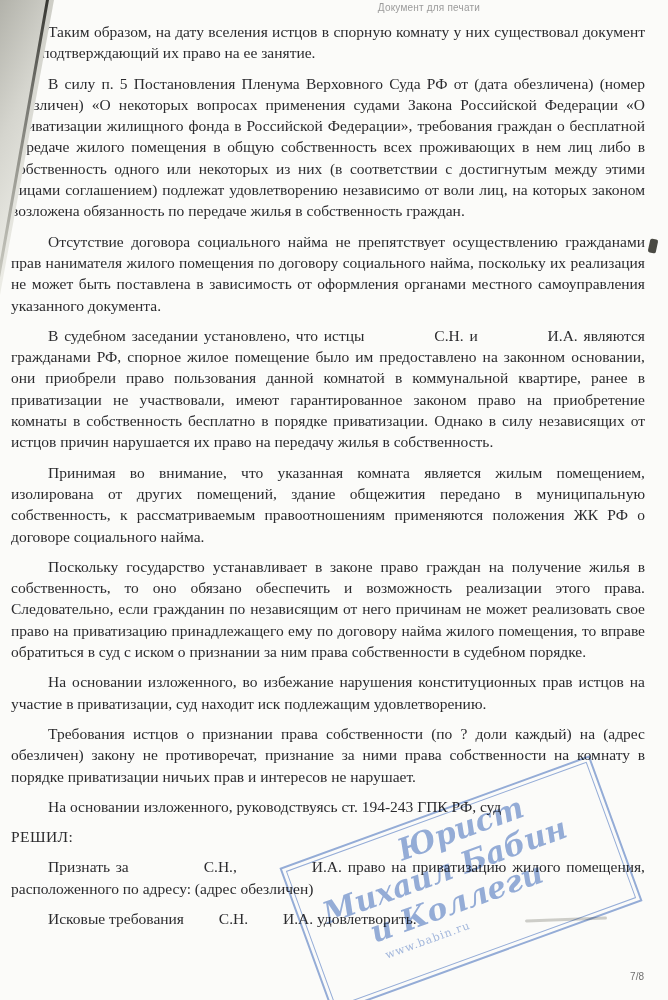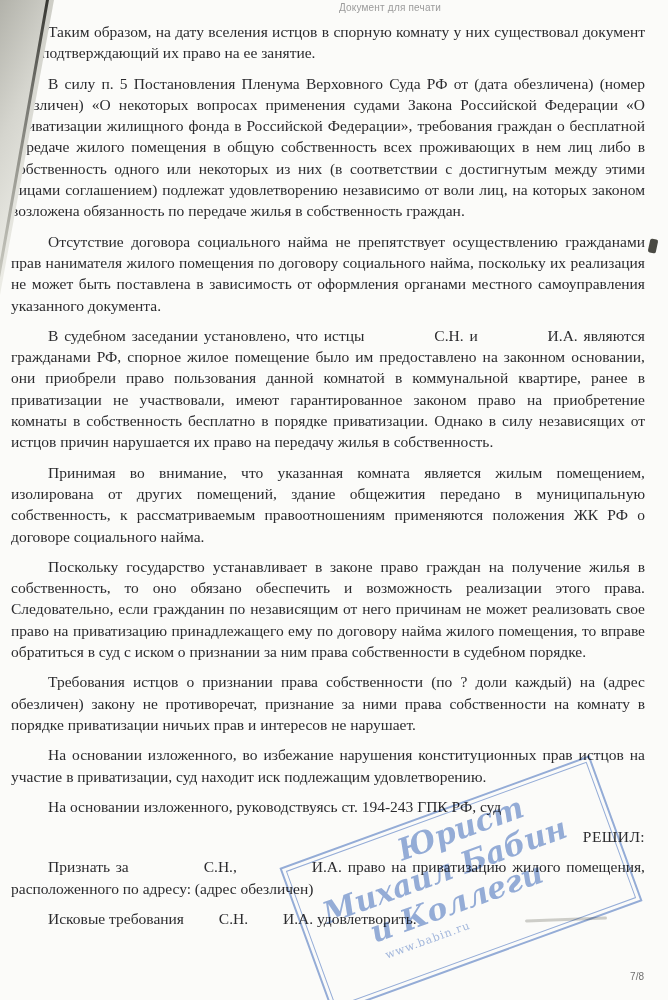--- a/index.html
+++ b/index.html
@@ -7,41 +7,41 @@
     position:relative;
     width:668px;height:1000px;
     background:#fbfbf9;
     overflow:hidden;
     font-family:"Liberation Serif","DejaVu Serif",serif;
     color:#2b2b2e;
   }
   
   .print-header{
     position:absolute;top:2px;left:300px;width:180px;
-    text-align:center;
+    text-align:right;
     font:10px "Liberation Sans","DejaVu Sans",sans-serif;
     color:#9b9b9b;
     letter-spacing:.2px;
   }
   
   .text-block{
     position:absolute;left:11px;top:0;width:634px;
     padding-top:21px;
     font-size:15.5px;
   }
   .text-block p{
     margin:0 0 9px 0;
     text-indent:37px;
     text-align:justify;
     line-height:21.3px;
   }
   .text-block p.justify-last{ text-align-last:justify; }
   .resolution{
     margin:0 0 9px 0;
-    text-align:right;
+    text-align:left;
     line-height:21.3px;
     letter-spacing:.4px;
   }
   
   .fold-shade{
     position:absolute;left:0;top:0;width:54px;height:295px;
     background:linear-gradient(115deg,#b2b2aa 0%,#d5d5ce 35%,#eCeCe6 70%,#fbfbf9 100%);
     clip-path:polygon(0 0,100% 0,0 100%);
   }
   .fold-line{
@@ -91,22 +91,22 @@
 
   <div class="print-header">Документ для печати</div>
 
   <div class="text-block">
     <p>Таким образом, на дату вселения истцов в спорную комнату у них существовал документ дер, подтверждающий их право на ее занятие.</p>
     <p>В силу п. 5 Постановления Пленума Верховного Суда РФ от (дата обезличена) (номер обезличен) «О некоторых вопросах применения судами Закона Российской Федерации «О приватизации жилищного фонда в Российской Федерации», требования граждан о бесплатной передаче жилого помещения в общую собственность всех проживающих в нем лиц либо в собственность одного или некоторых из них (в соответствии с достигнутым между этими лицами соглашением) подлежат удовлетворению независимо от воли лиц, на которых законом возложена обязанность по передаче жилья в собственность граждан.</p>
     <p>Отсутствие договора социального найма не препятствует осуществлению гражданами прав нанимателя жилого помещения по договору социального найма, поскольку их реализация не может быть поставлена в зависимость от оформления органами местного самоуправления указанного документа.</p>
     <p>В судебном заседании установлено, что истцы&nbsp;&nbsp;&nbsp;&nbsp;&nbsp;&nbsp;&nbsp;&nbsp;&nbsp;&nbsp;&nbsp;&nbsp;С.Н. и&nbsp;&nbsp;&nbsp;&nbsp;&nbsp;&nbsp;&nbsp;&nbsp;&nbsp;&nbsp;&nbsp;&nbsp;И.А. являются гражданами РФ, спорное жилое помещение было им предоставлено на законном основании, они приобрели право пользования данной комнатой в коммунальной квартире, ранее в приватизации не участвовали, имеют гарантированное законом право на приобретение комнаты в собственность бесплатно в порядке приватизации. Однако в силу независящих от истцов причин нарушается их право на передачу жилья в собственность.</p>
     <p>Принимая во внимание, что указанная комната является жилым помещением, изолирована от других помещений, здание общежития передано в муниципальную собственность, к рассматриваемым правоотношениям применяются положения ЖК РФ о договоре социального найма.</p>
     <p>Поскольку государство устанавливает в законе право граждан на получение жилья в собственность, то оно обязано обеспечить и возможность реализации этого права. Следовательно, если гражданин по независящим от него причинам не может реализовать свое право на приватизацию принадлежащего ему по договору найма жилого помещения, то вправе обратиться в суд с иском о признании за ним права собственности в судебном порядке.</p>
+    <p>На основании изложенного, во избежание нарушения конституционных прав истцов на участие в приватизации, суд находит иск подлежащим удовлетворению.</p>
     <p>Требования истцов о признании права собственности (по ? доли каждый) на (адрес обезличен) закону не противоречат, признание за ними права собственности на комнату в порядке приватизации ничьих прав и интересов не нарушает.</p>
-    <p>На основании изложенного, во избежание нарушения конституционных прав истцов на участие в приватизации, суд находит иск подлежащим удовлетворению.</p>
     <p>На основании изложенного, руководствуясь ст. 194-243 ГПК РФ, суд</p>
     <div class="resolution">РЕШИЛ:</div>
     <p>Признать за&nbsp;&nbsp;&nbsp;&nbsp;&nbsp;&nbsp;&nbsp;&nbsp;&nbsp;&nbsp;&nbsp;&nbsp;&nbsp;С.Н.,&nbsp;&nbsp;&nbsp;&nbsp;&nbsp;&nbsp;&nbsp;&nbsp;&nbsp;&nbsp;&nbsp;&nbsp;&nbsp;И.А. право на приватизацию жилого помещения, расположенного по адресу: (адрес обезличен)</p>
     <p>Исковые требования&nbsp;&nbsp;&nbsp;&nbsp;&nbsp;&nbsp;&nbsp;&nbsp;&nbsp;С.Н.&nbsp;&nbsp;&nbsp;&nbsp;&nbsp;&nbsp;&nbsp;&nbsp;&nbsp;И.А. удовлетворить.</p>
   </div>
 
   <div class="fold-shade"></div>
   <div class="fold-line"></div>
   <div class="edge-mark-right"></div>
   <div class="pencil-smudge"></div>

